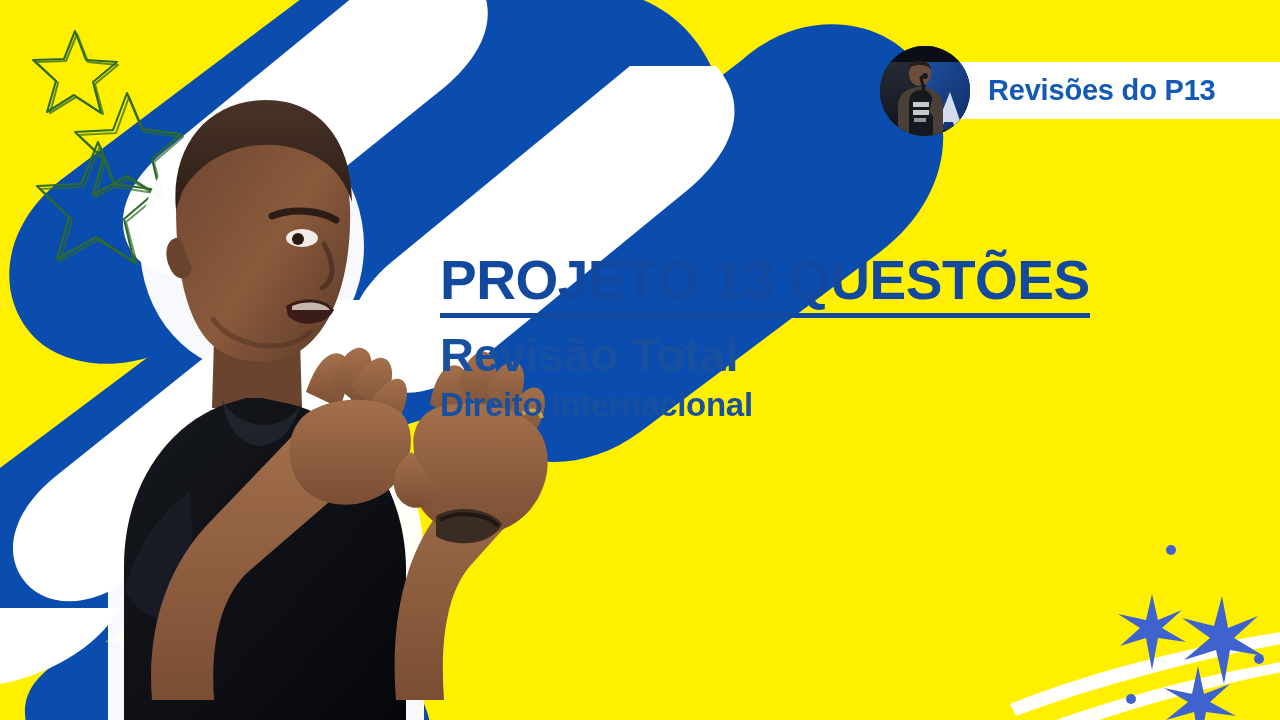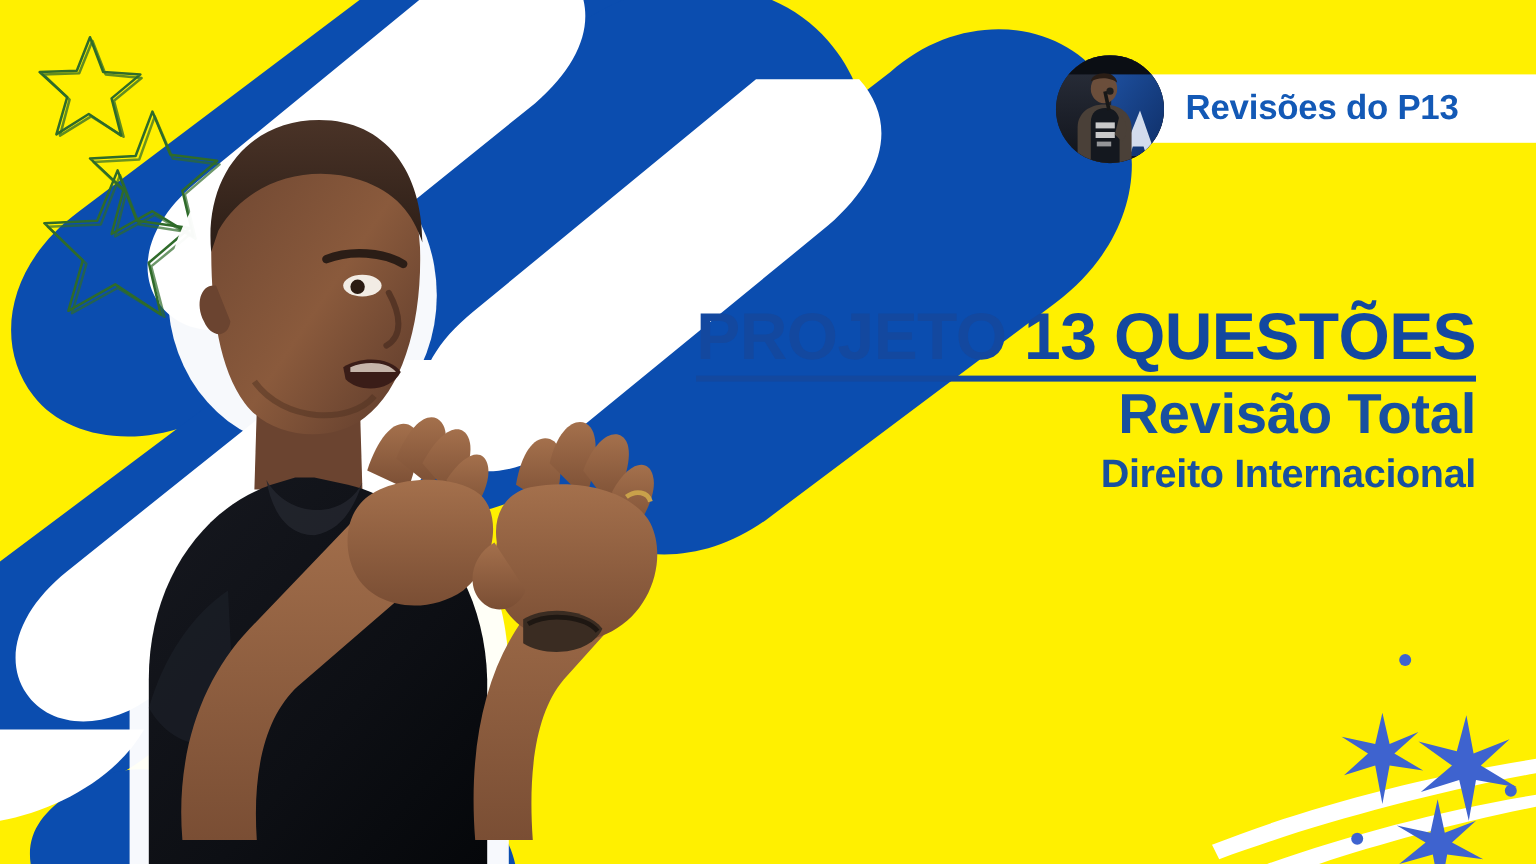--- a/index.html
+++ b/index.html
@@ -63,34 +63,34 @@
     background: #1b1f2a;
   }
   .avatar svg { display: block; }
 
   
   .headline {
     position: absolute;
     left: 440px;
     top: 252px;
     width: 790px;
-    text-align: right;
   }
   .title-main {
     display: inline-block;
     font-size: 55px;
     font-weight: bold;
     color: #13489F;
     letter-spacing: -0.5px;
     line-height: 1.02;
     border-bottom: 5px solid #13489F;
     padding-bottom: 5px;
     white-space: nowrap;
   }
   .title-sub1 {
+    margin-top: 10px;
     font-size: 47px;
     font-weight: bold;
     color: #18509F;
     line-height: 1.15;
     letter-spacing: -0.3px;
     white-space: nowrap;
   }
   .title-sub2 {
     margin-top: 4px;
     font-size: 33px;

